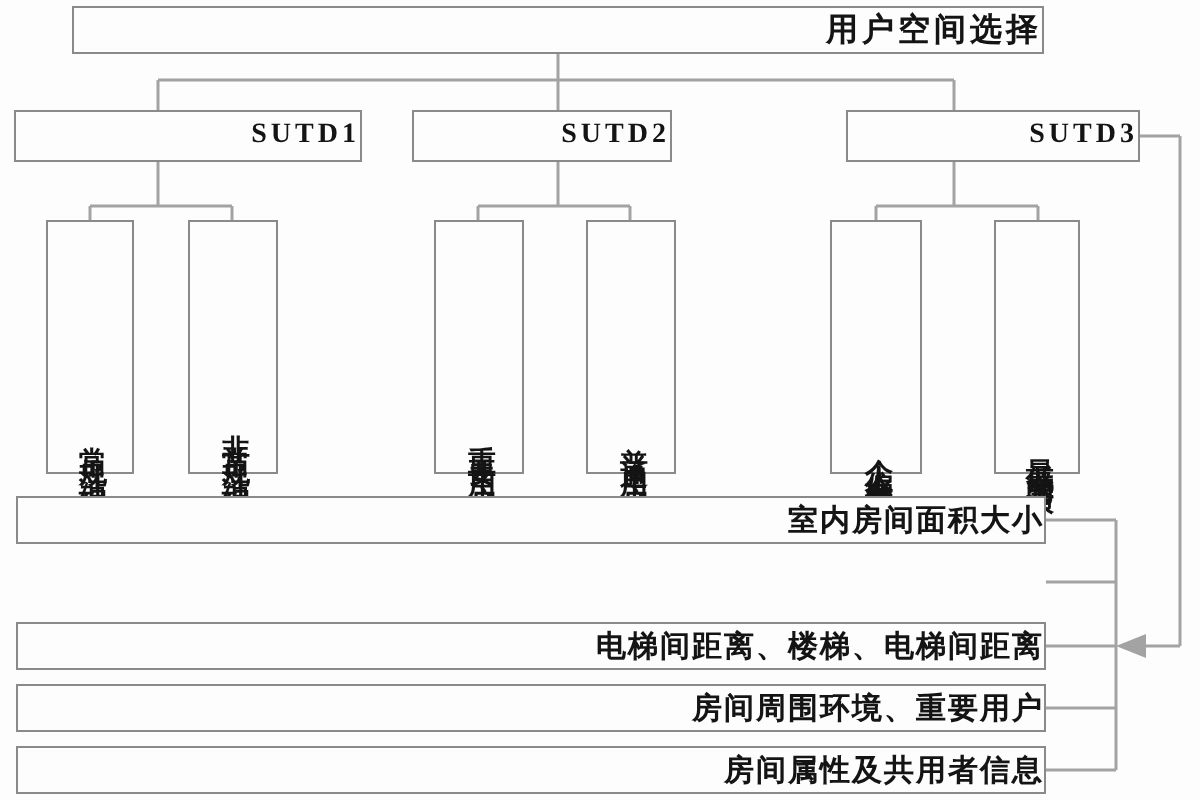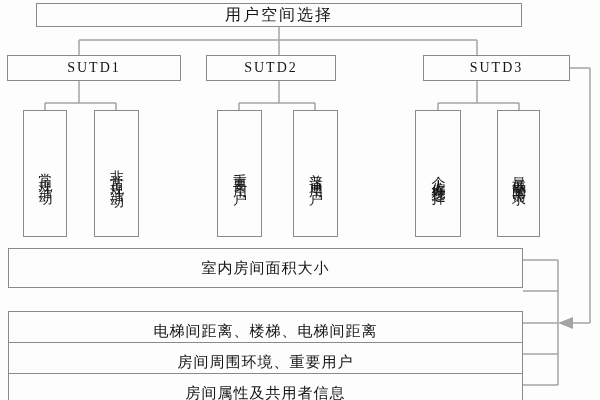--- a/index.html
+++ b/index.html
@@ -5,38 +5,38 @@
   html,body{margin:0;padding:0;background:#fff;}
   .stage{
     position:relative;width:600px;height:400px;background:#fdfdfd;overflow:hidden;
     font-family:"Liberation Serif","DejaVu Serif",serif;color:#141414;
   }
   .lines{position:absolute;left:0;top:0;width:600px;height:400px;}
   .lines line{stroke:#a3a3a3;stroke-width:1.5;}
   .lines polygon{fill:#a3a3a3;}
   .box{
     position:absolute;box-sizing:border-box;border:1.5px solid #8a8a8a;background:#fdfdfd;
-    display:flex;align-items:center;justify-content:center;text-align:center;
+    display:flex;align-items:center;justify-content:flex-end;text-align:center;font-weight:bold;
   }
   .root-box{left:36px;top:3px;width:486px;height:24px;font-size:16px;letter-spacing:2px;}
   .branch{height:26px;top:55px;font-size:14px;letter-spacing:2px;}
   .branch.b1{left:7px;width:174px;}
   .branch.b2{left:206px;width:130px;}
   .branch.b3{left:403px;width:147px;margin-left:20px;}
   .leaf{
     top:110px;height:127px;font-size:14px;
     writing-mode:vertical-rl;text-orientation:upright;letter-spacing:6px;
   }
   .leaf.l1{left:23px;width:44px;}
   .leaf.l2{left:94px;width:45px;}
   .leaf.l3{left:217px;width:45px;}
   .leaf.l4{left:293px;width:45px;}
   .leaf.l5{left:415px;width:46px;letter-spacing:3px;}
   .leaf.l6{left:497px;width:43px;letter-spacing:3px;}
-  .crit{left:8px;width:515px;height:40px;font-size:15px;letter-spacing:1px;}
+  .crit{left:8px;width:515px;height:24px;font-size:15px;letter-spacing:1px;}
   .crit.r1{top:248px;}
   .crit.r2{top:279px;}
   .crit.r3{top:311px;}
   .crit.r4{top:342px;}
   .crit.r5{top:373px;}
 </style>
 </head>
 <body>
 
 <div class="stage">

